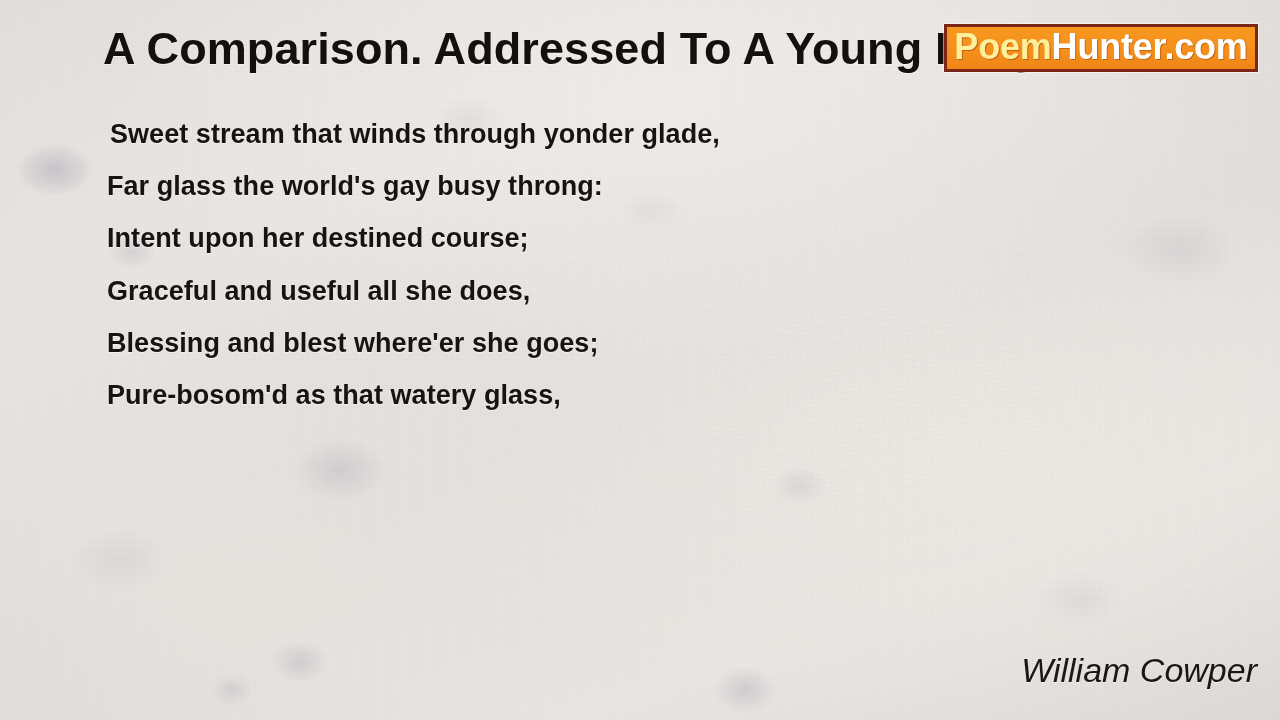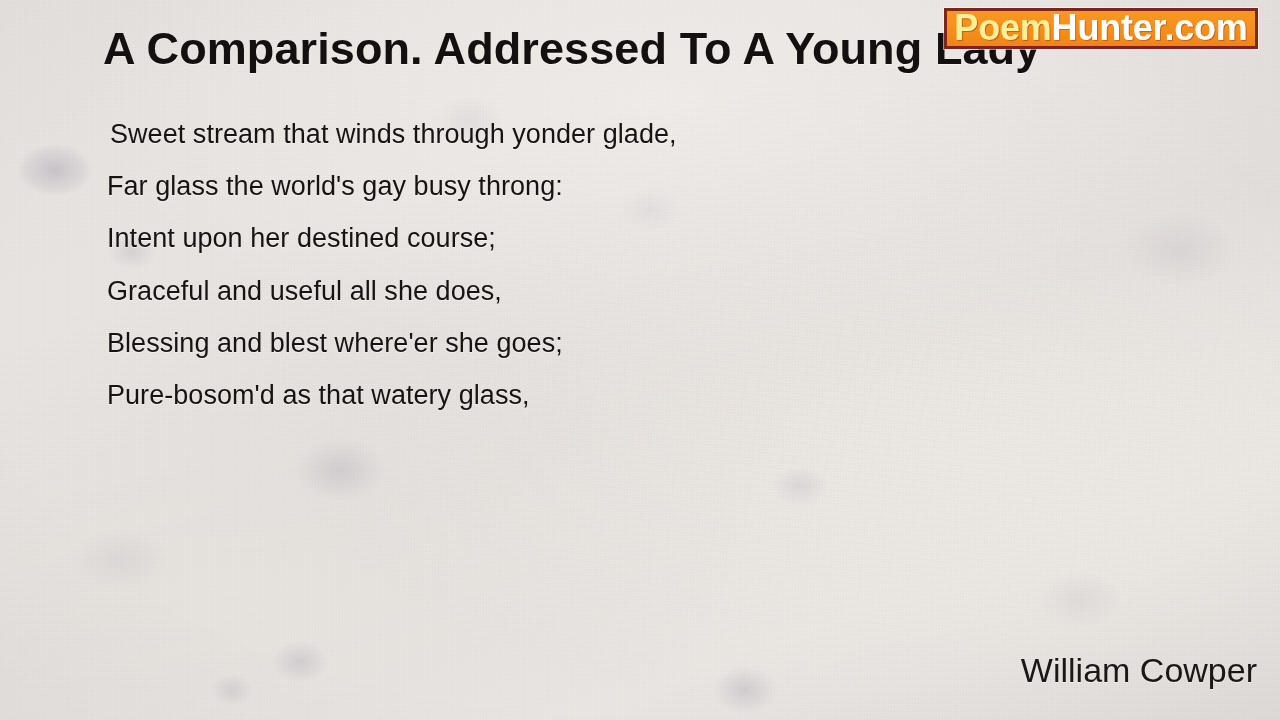--- a/index.html
+++ b/index.html
@@ -101,48 +101,49 @@
   }
 
   .poem-body {
     position: absolute;
     left: 107px;
     top: 108px;
     width: 800px;
   }
   .poem-line {
     font-size: 27px;
-    font-weight: normal;
+    font-weight: bold;
     color: #171313;
     line-height: 52.2px;
     white-space: nowrap;
     letter-spacing: 0.05px;
     text-shadow: 0 1px 0 rgba(255,255,255,0.5);
   }
   
   .poem-line.nudge { padding-left: 3px; }
 
   .poem-author {
     position: absolute;
     right: 23px;
     top: 651px;
     font-size: 34px;
+    font-style: italic;
     font-weight: normal;
     color: #1b1717;
     white-space: nowrap;
     text-shadow: 0 1px 0 rgba(255,255,255,0.55);
   }
 
   
   .ph-badge {
     position: absolute;
     left: 944px;
-    top: 8px;
+    top: 24px;
     width: 314px;
-    height: 41px;
+    height: 48px;
     box-sizing: border-box;
     border: 3px solid #7d2516;
     background: linear-gradient(180deg, #f79820 0%, #f6901c 48%, #ef8517 100%);
     box-shadow: 0 0 0 1px rgba(255,255,255,0.55);
     display: flex;
     align-items: center;
     justify-content: center;
     overflow: hidden;
   }
   .ph-badge-text {

